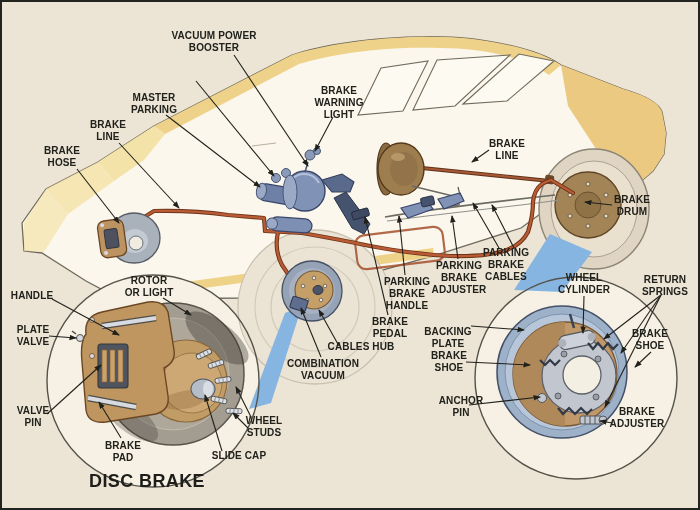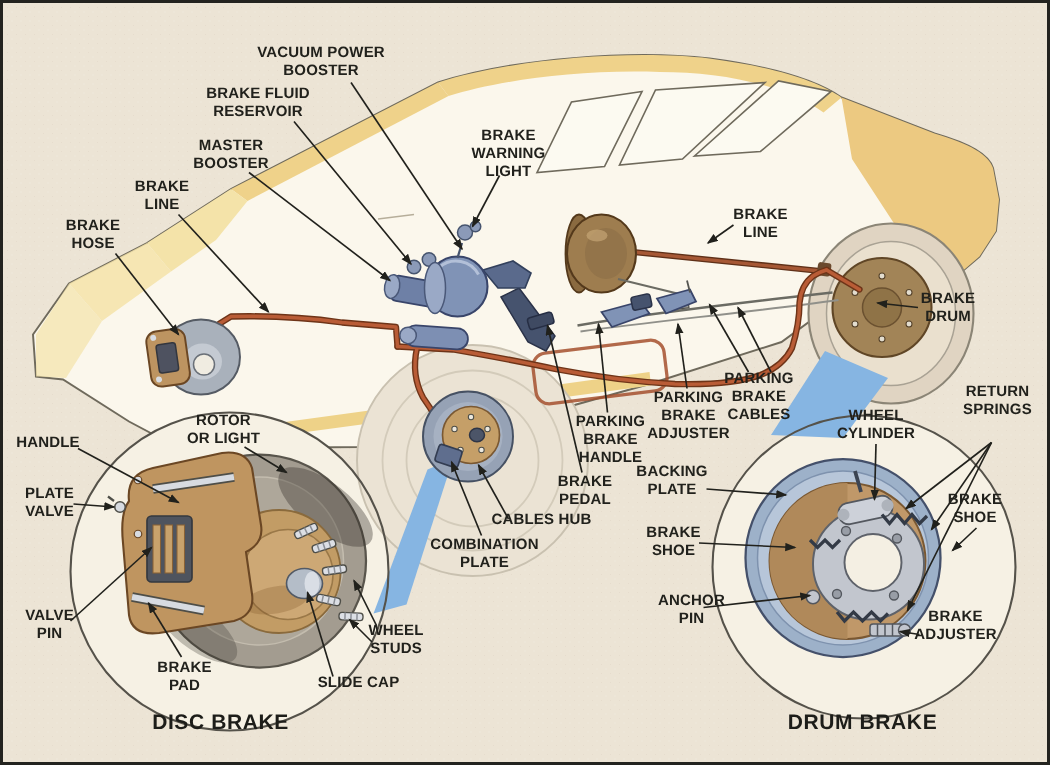--- a/index.html
+++ b/index.html
@@ -14,21 +14,21 @@
   }
   #art { position:absolute; left:0; top:0; }
   .lbl {
     position:absolute; transform:translateX(-50%);
     font-size:10px; line-height:12px; font-weight:bold;
     letter-spacing:.12px; color:#21211c; text-align:center;
     white-space:pre-line; user-select:none;
   }
   .cap {
     position:absolute; transform:translateX(-50%);
-    font-size:14px; line-height:16px; font-weight:bold;
+    font-size:18px; line-height:16px; font-weight:bold;
     letter-spacing:.4px; color:#1d1d19; text-align:right;
     white-space:nowrap; user-select:none;
   }
 </style>
 </head>
 <body>
 
 <div id="stage">
 <svg id="art" width="700" height="510" viewBox="0 0 700 510">
   <defs>
@@ -297,23 +297,21 @@
     <line x1="649" y1="350" x2="633" y2="365"></line>
     <line x1="611" y1="421" x2="598" y2="419"></line>
   </g>
 </svg>
 
   <div class="lbl" style="left:60px;top:143px">BRAKE
 HOSE</div>
   <div class="lbl" style="left:106px;top:117px">BRAKE
 LINE</div>
   <div class="lbl" style="left:152px;top:90px">MASTER
-BOOSTER</div>
-  <div class="lbl" style="left:170px;top:55px">BRAKE FLUID
-RESERVOIR</div>
+PARKING</div>
   <div class="lbl" style="left:212px;top:28px">VACUUM POWER
 BOOSTER</div>
   <div class="lbl" style="left:337px;top:83px">BRAKE
 WARNING
 LIGHT</div>
   <div class="lbl" style="left:505px;top:136px">BRAKE
 LINE</div>
   <div class="lbl" style="left:630px;top:192px">BRAKE
 DRUM</div>
   <div class="lbl" style="left:504px;top:245px">PARKING
@@ -322,43 +320,42 @@
   <div class="lbl" style="left:457px;top:258px">PARKING
 BRAKE
 ADJUSTER</div>
   <div class="lbl" style="left:405px;top:274px">PARKING
 BRAKE
 HANDLE</div>
   <div class="lbl" style="left:388px;top:314px">BRAKE
 PEDAL</div>
   <div class="lbl" style="left:359px;top:339px">CABLES HUB</div>
   <div class="lbl" style="left:321px;top:356px">COMBINATION
-PLATE</div>
+VACUUM</div>
   <div class="lbl" style="left:147px;top:273px">ROTOR
 OR LIGHT</div>
   <div class="lbl" style="left:30px;top:288px">HANDLE</div>
   <div class="lbl" style="left:31px;top:322px">PLATE
 VALVE</div>
   <div class="lbl" style="left:31px;top:403px">VALVE
 PIN</div>
   <div class="lbl" style="left:121px;top:438px">BRAKE
 PAD</div>
   <div class="lbl" style="left:262px;top:413px">WHEEL
 STUDS</div>
   <div class="lbl" style="left:237px;top:448px">SLIDE CAP</div>
-  <div class="lbl" style="left:446px;top:307px">BACKING
+  <div class="lbl" style="left:446px;top:324px">BACKING
 PLATE</div>
   <div class="lbl" style="left:447px;top:348px">BRAKE
 SHOE</div>
   <div class="lbl" style="left:459px;top:393px">ANCHOR
 PIN</div>
   <div class="lbl" style="left:582px;top:270px">WHEEL
 CYLINDER</div>
-  <div class="lbl" style="left:663px;top:254px">RETURN
+  <div class="lbl" style="left:663px;top:272px">RETURN
 SPRINGS</div>
   <div class="lbl" style="left:648px;top:326px">BRAKE
 SHOE</div>
   <div class="lbl" style="left:635px;top:404px">BRAKE
 ADJUSTER</div>
 
   <div class="cap" style="left:145px;top:471px">DISC BRAKE</div>
-  <div class="cap" style="left:573px;top:471px">DRUM BRAKE</div>
 </div>
 
 </body></html>

